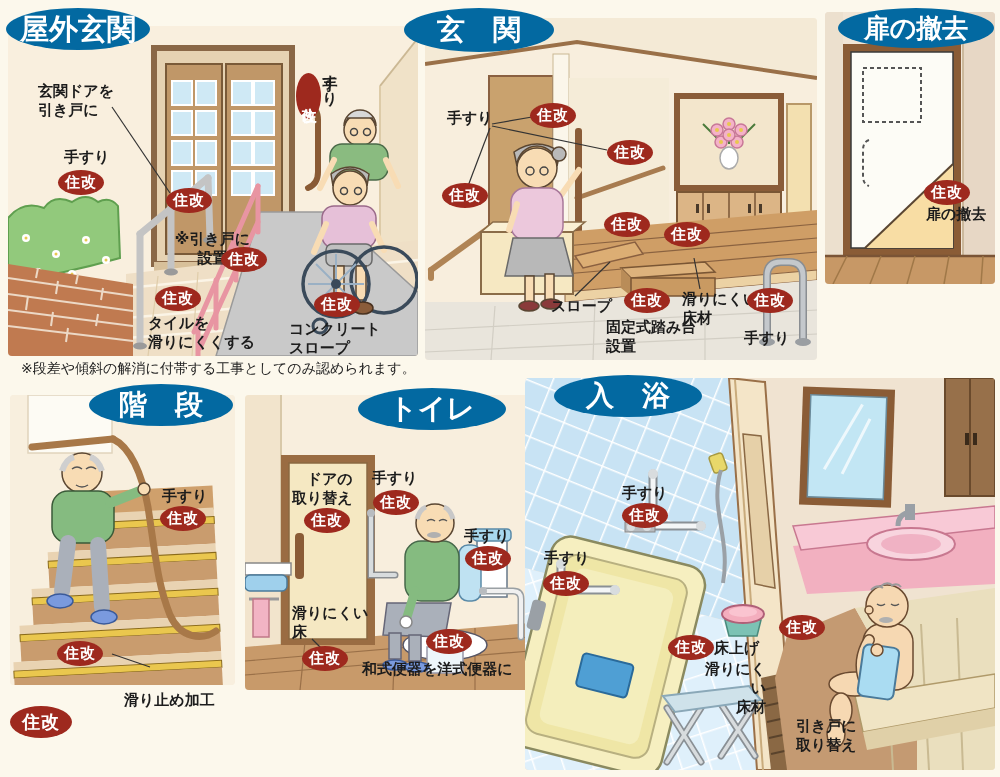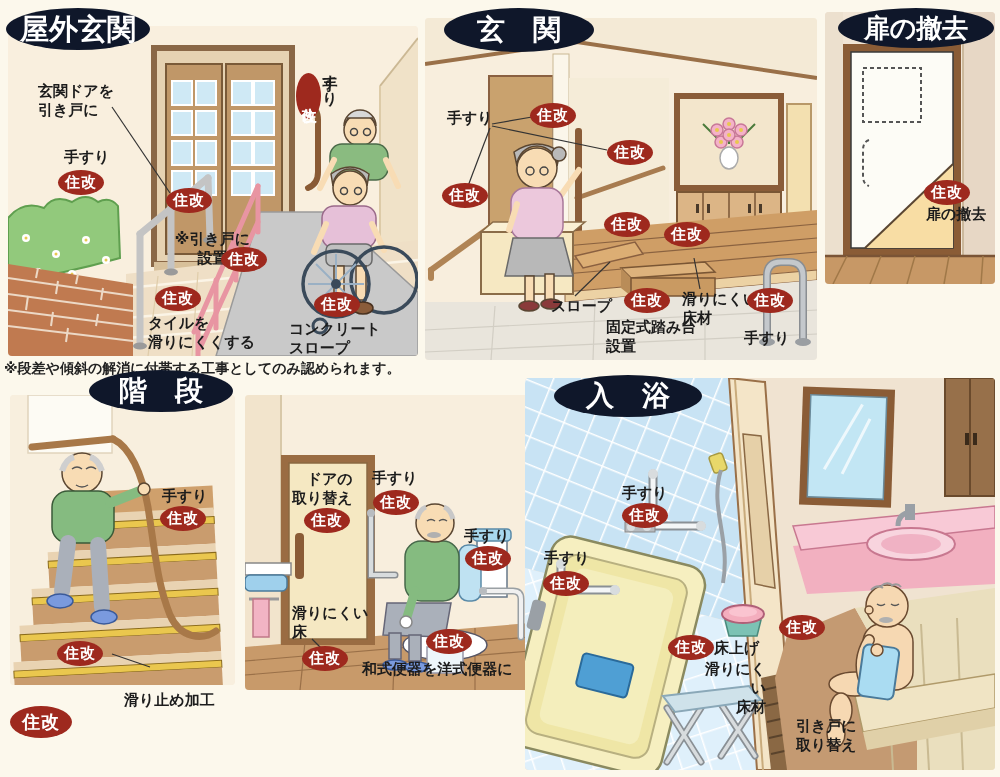--- a/index.html
+++ b/index.html
@@ -1,33 +1,33 @@
 <!DOCTYPE html>
 <html><head>
 <meta charset="utf-8">
 <style>
   html,body{margin:0;padding:0;}
   body{font-family:"DejaVu Sans","Liberation Sans",sans-serif;}
   #canvas{position:relative;width:1000px;height:777px;background:#fcf8ec;overflow:hidden;}
   .panel{position:absolute;border-radius:4px;overflow:hidden;}
   .panel svg{display:block;width:100%;height:100%;}
   .title-oval{position:absolute;display:flex;align-items:center;justify-content:center;
-    background:#0f172a;color:#fff;font-weight:bold;border-radius:50%;
+    background:#0369a1;color:#fff;font-weight:bold;border-radius:50%;
     font-size:28px;line-height:1;z-index:30;text-align:center;}
   .badge{position:absolute;width:46px;height:25px;display:flex;align-items:center;justify-content:center;
     background:#9e291e;color:#fff;font-weight:bold;font-size:15px;border-radius:50%;
     letter-spacing:1px;z-index:25;line-height:1;}
   .badge.vert{width:25px;height:46px;writing-mode:vertical-rl;text-orientation:upright;letter-spacing:0;}
   .badge.big{width:62px;height:32px;font-size:18px;}
   .lbl{position:absolute;color:#1c1c1c;font-size:15px;font-weight:600;line-height:1.25;
     white-space:pre-line;z-index:24;}
   .lbl.center{text-align:center;}
   .lbl.right{text-align:right;}
   .lbl.vert{writing-mode:vertical-rl;text-orientation:upright;line-height:1;}
-  .note{position:absolute;color:#222;font-size:14px;font-weight:700;z-index:24;}
+  .note{position:absolute;color:#222;font-size:14px;font-weight:400;z-index:24;margin-left:17px;}
   .caption{position:absolute;color:#111;font-size:26px;font-weight:500;z-index:24;}
   #leaders{position:absolute;left:0;top:0;z-index:20;pointer-events:none;}
 </style>
 </head>
 <body>
 
 <div id="canvas">
 
   <div class="panel" style="left:8px;top:26px;width:410px;height:330px;background:#f9efde;">
     <svg viewBox="0 0 410 330">
@@ -518,23 +518,24 @@
         <path d="M492,126 L607,150"></path>
         <path d="M490,128 L468,186"></path>
       <path d="M575,296 L610,262"></path>
         <path d="M700,289 L694,258"></path>
       <path d="M150,667 L112,654"></path>
       <path d="M312,639 L323,650"></path>
     </g>
   </svg>
 
   <div class="title-oval" style="left:6px;top:8px;width:144px;height:42px;font-size:29px;">屋外玄関</div>
-  <div class="title-oval" style="left:444px;top:8px;width:150px;height:44px;">玄　関</div>
+  <div class="title-oval" style="left:404px;top:8px;width:150px;height:44px;">玄　関</div>
   <div class="title-oval" style="left:838px;top:8px;width:156px;height:40px;font-size:26px;">扉の撤去</div>
-  <div class="title-oval" style="left:89px;top:370px;width:144px;height:42px;">階　段</div>
+  <div class="title-oval" style="left:89px;top:384px;width:144px;height:42px;">階　段</div>
+  <div class="title-oval" style="left:358px;top:388px;width:148px;height:42px;">トイレ</div>
   <div class="title-oval" style="left:526px;top:375px;width:148px;height:42px;margin-left:28px;">入　浴</div>
 
   <div class="lbl" style="left:38px;top:82px;">玄関ドアを
 引き戸に</div>
   <div class="lbl" style="left:64px;top:148px;">手すり</div>
   <div class="lbl vert" style="left:322px;top:64px;">手すり</div>
   <div class="lbl center" style="left:165px;top:230px;width:95px;">※引き戸に
 設置</div>
   <div class="lbl" style="left:148px;top:314px;">タイルを
 滑りにくくする</div>

